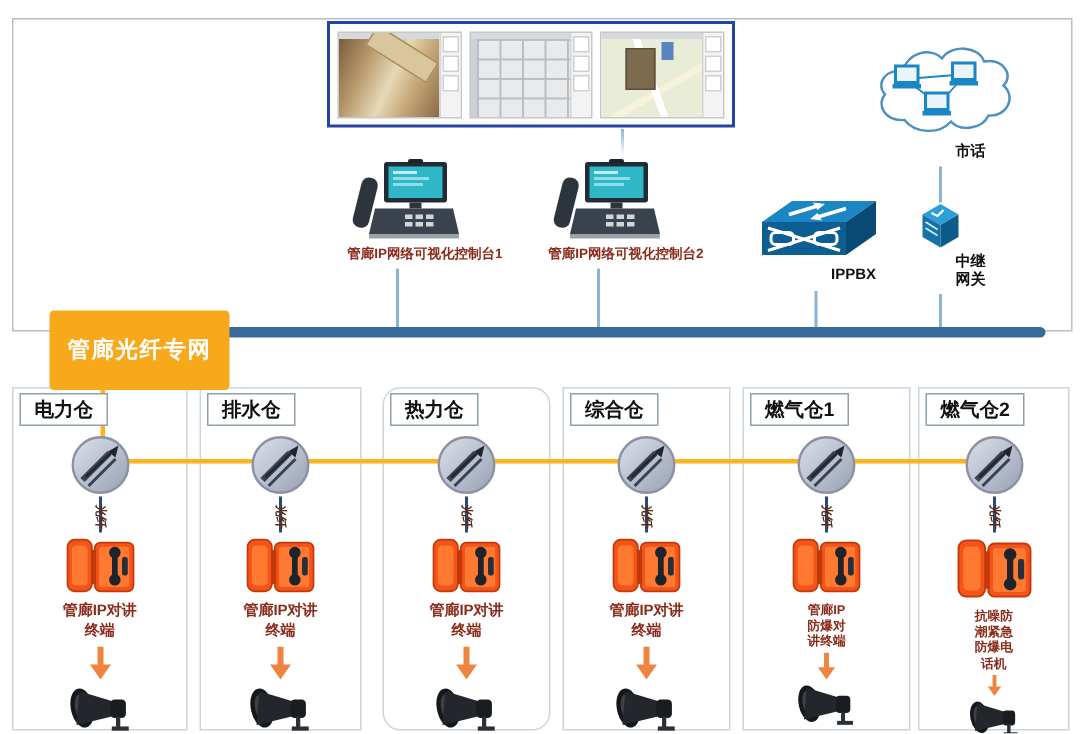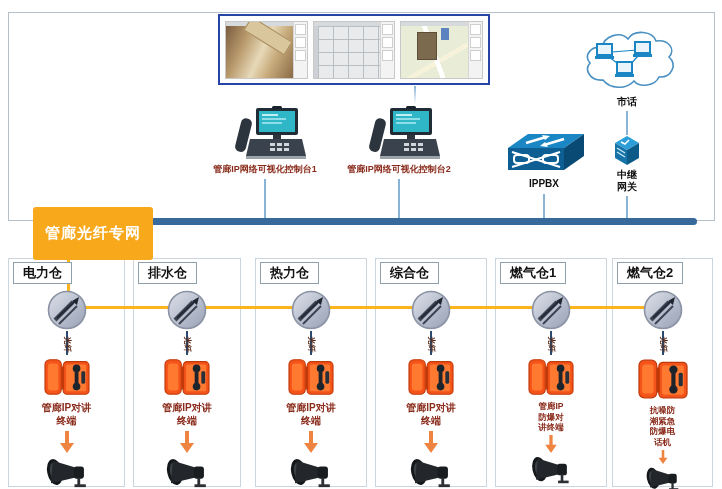--- a/index.html
+++ b/index.html
@@ -31,33 +31,33 @@
             background-image:linear-gradient(70deg,transparent 46%,#fff 46%,#fff 52%,transparent 52%),
                              linear-gradient(150deg,transparent 60%,#f7f3da 60%,#f7f3da 66%,transparent 66%);}
   .m3 .photo{position:absolute;left:16px;top:10px;width:18px;height:26px;background:#7c6a4e;border:1px solid #5d4e38;}
   .m3 .pin{position:absolute;left:40px;top:6px;width:8px;height:12px;background:#5b83c0;}
 
   .conn{position:absolute;width:1.5px;background:#8ab4d6;z-index:1;}
   .fade-conn{position:absolute;left:414px;top:86px;width:1.5px;height:18px;
              background:linear-gradient(#8ab4d6,rgba(138,180,214,0));}
   .bus-teal{position:absolute;left:150px;top:218px;width:547px;height:7px;border-radius:4px;background:#38699b;z-index:2;}
 
-  .dev-label{position:absolute;text-align:center;font-weight:bold;color:#8a2c1c;font-size:9px;z-index:3;}
+  .dev-label{position:absolute;text-align:right;font-weight:bold;color:#8a2c1c;font-size:9px;z-index:3;}
   .dev-label.black{color:#111;font-size:10px;line-height:1.2;white-space:pre-line;}
   .devsvg{position:absolute;z-index:3;}
 
   
   .fiber-badge{position:absolute;left:33px;top:207px;z-index:6;background:#f7a81b;color:#fff;
                font-size:15px;font-weight:bold;padding:17px 12px;border-radius:3px;letter-spacing:1px;}
   .orange-vline{position:absolute;left:67px;top:234px;width:3px;height:58px;background:#fcb31c;z-index:2;}
   .yellow-hline{position:absolute;left:68px;top:306px;width:600px;height:3px;background:#fcb31c;z-index:2;}
 
   
   .sec{position:absolute;top:258px;height:229px;border:1px solid #cbd5de;background:#fff;box-sizing:border-box;}
-  .s1{left:8px;width:117px;} .s2{left:133px;width:108px;} .s3{left:255px;width:112px;}
+  .s1{left:8px;width:117px;} .s2{left:133px;width:108px;} .s3{left:255px;width:112px;border-radius:12px;}
   .s4{left:375px;width:112px;} .s5{left:495px;width:112px;} .s6{left:612px;width:101px;}
   .sec-name{position:absolute;left:4px;top:3px;background:#fff;border:1px solid #8fa0ad;
             padding:1px 9px;font-size:13px;font-weight:bold;color:#111;z-index:4;}
   .col{position:absolute;left:0;right:0;top:0;display:flex;flex-direction:column;align-items:center;}
   .circ{width:42px;height:42px;margin-top:30px;z-index:3;position:relative;}
   .fiberwrap{position:relative;width:22px;height:24px;}
   .fiberwrap .vline{position:absolute;left:10px;top:0;width:2px;height:24px;background:#2a4a6e;}
   .fibertext{position:absolute;left:3px;top:8px;font-size:8px;font-weight:bold;color:#5a2a1a;
              transform:rotate(90deg);transform-origin:center;white-space:nowrap;}
   .ephone{width:52px;height:44px;}

